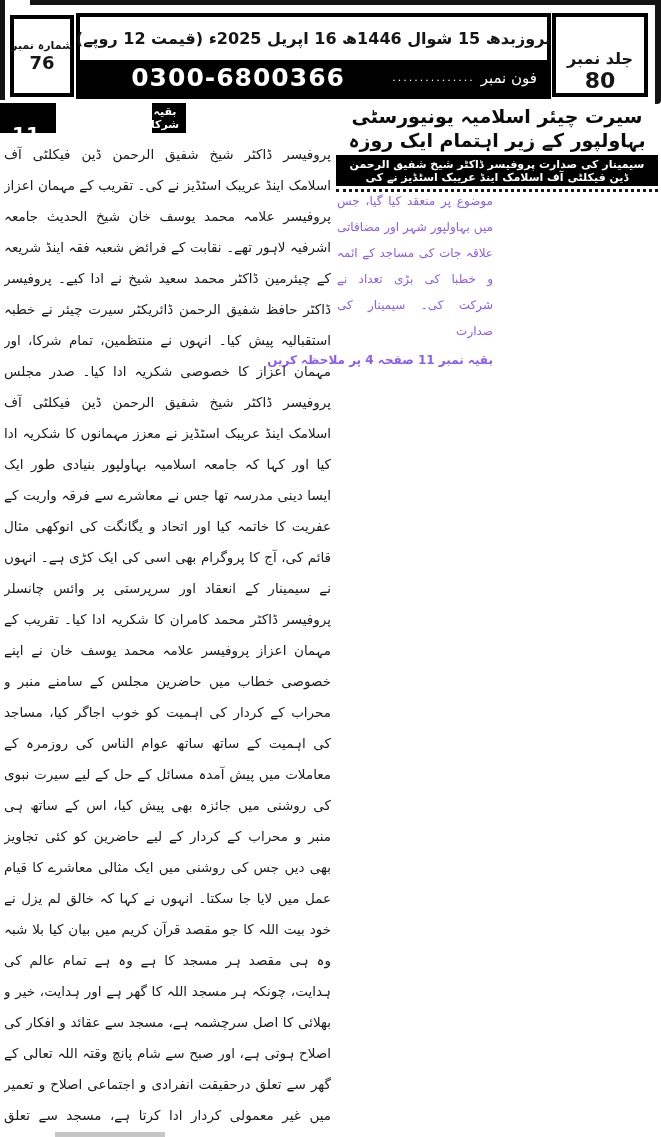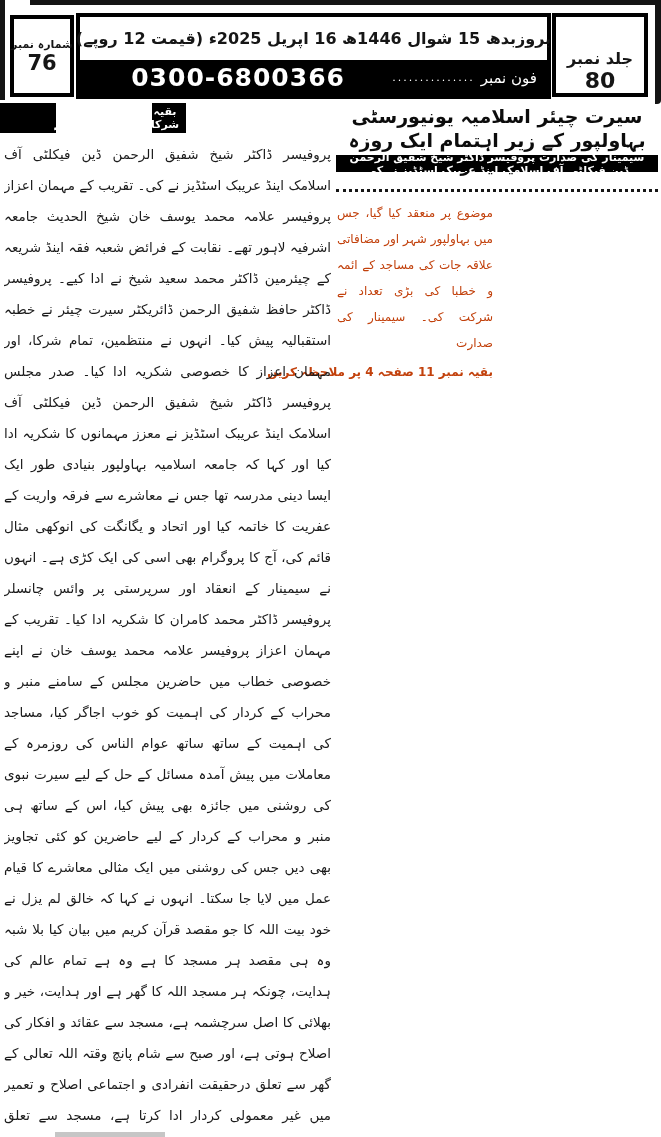--- a/index.html
+++ b/index.html
@@ -11,44 +11,44 @@
   
   .edge-top{position:absolute;left:30px;top:0;width:631px;height:5px;background:#141414;}
   .edge-left{position:absolute;left:0;top:0;width:5px;height:100px;background:#141414;}
   .edge-right{position:absolute;right:0;top:0;width:6px;height:104px;background:#141414;border-radius:0 0 4px 0;}
   .bottom-smudge{position:absolute;left:55px;top:1132px;width:110px;height:5px;background:#c6c6c6;}
 
   
   .mast-box{position:absolute;border:4px solid #000;background:#fff;display:flex;flex-direction:column;align-items:center;justify-content:center;}
   .box-issue{left:10px;top:15px;width:56px;height:74px;}
   .box-issue .m-label{font-size:11px;font-weight:bold;white-space:nowrap;}
-  .box-issue .m-value{font-size:21px;font-weight:bold;direction:ltr;}
+  .box-issue .m-value{font-size:18px;font-weight:bold;direction:ltr;}
   .box-volume{right:13px;top:13px;width:88px;height:76px;justify-content:flex-end;}
   .box-volume .m-label{font-size:16px;font-weight:bold;white-space:nowrap;}
   .box-volume .m-value{font-size:22px;font-weight:bold;direction:ltr;}
   .box-middle{left:76px;top:13px;width:467px;height:78px;display:flex;flex-direction:column;align-items:stretch;justify-content:flex-start;padding:0;}
   .date-row{flex:1;display:flex;align-items:center;justify-content:center;font-size:16px;font-weight:bold;white-space:nowrap;direction:rtl;}
   .phone-row{height:35px;background:#000;color:#fff;display:flex;align-items:center;direction:rtl;padding:0 10px;gap:6px;}
   .phone-label{font-size:15px;font-weight:normal;white-space:nowrap;}
   .phone-dots{font-size:11px;letter-spacing:2px;overflow:hidden;white-space:nowrap;flex:0 1 auto;}
   .phone-number{font-size:25px;font-weight:bold;direction:ltr;letter-spacing:1px;white-space:nowrap;flex:1;text-align:center;}
 
   
   .badge{position:absolute;left:0;top:103px;width:186px;height:30px;background:#000;}
-  .badge-num{position:absolute;left:12px;top:18px;color:#fff;font-size:20px;font-weight:bold;direction:ltr;line-height:26px;margin-left:40px;}
+  .badge-num{position:absolute;left:12px;top:18px;color:#fff;font-size:20px;font-weight:bold;direction:ltr;line-height:26px;}
   .badge-notch{position:absolute;left:56px;top:0;width:96px;height:30px;background:#fff;}
   .badge-label{position:absolute;right:2px;top:2px;width:38px;color:#fff;font-size:11px;line-height:13px;font-weight:bold;text-align:center;}
 
   
   .headline{position:absolute;left:336px;top:104px;width:322px;font-size:19px;line-height:24px;font-weight:bold;text-align:center;direction:rtl;color:#0c0c0c;}
-  .subhead{position:absolute;left:336px;top:155px;width:322px;height:17px;background:#000;color:#fff;
+  .subhead{position:absolute;left:336px;top:155px;width:322px;height:31px;background:#000;color:#fff;
     display:flex;align-items:center;justify-content:center;text-align:center;
     font-size:11px;line-height:13px;font-weight:bold;direction:rtl;padding:1px 4px;box-sizing:border-box;overflow:hidden;}
   .dotrule{position:absolute;left:336px;top:189px;width:322px;height:0;border-top:3px dotted #161616;}
-  .intro-col{position:absolute;top:200px;width:156px;font-size:12px;line-height:26px;text-align:justify;direction:rtl;color:#c2410c;}
+  .intro-col{position:absolute;top:188px;width:156px;font-size:12px;line-height:26px;text-align:justify;direction:rtl;color:#8b5cf6;}
   .intro-col p{margin:0;}
   .col-first{left:502px;}
   .col-first p{text-indent:16px;}
   .col-second{left:337px;}
   .jump-note{text-align:center;font-weight:bold;font-size:12px;margin-top:3px;white-space:nowrap;}
 
   
   .cont-body{position:absolute;left:4px;top:139px;width:327px;height:996px;overflow:hidden;
     font-size:13.5px;line-height:31px;text-align:justify;text-align-last:justify;direction:rtl;color:#1b1b1b;}
   .cont-body p{margin:0;}

